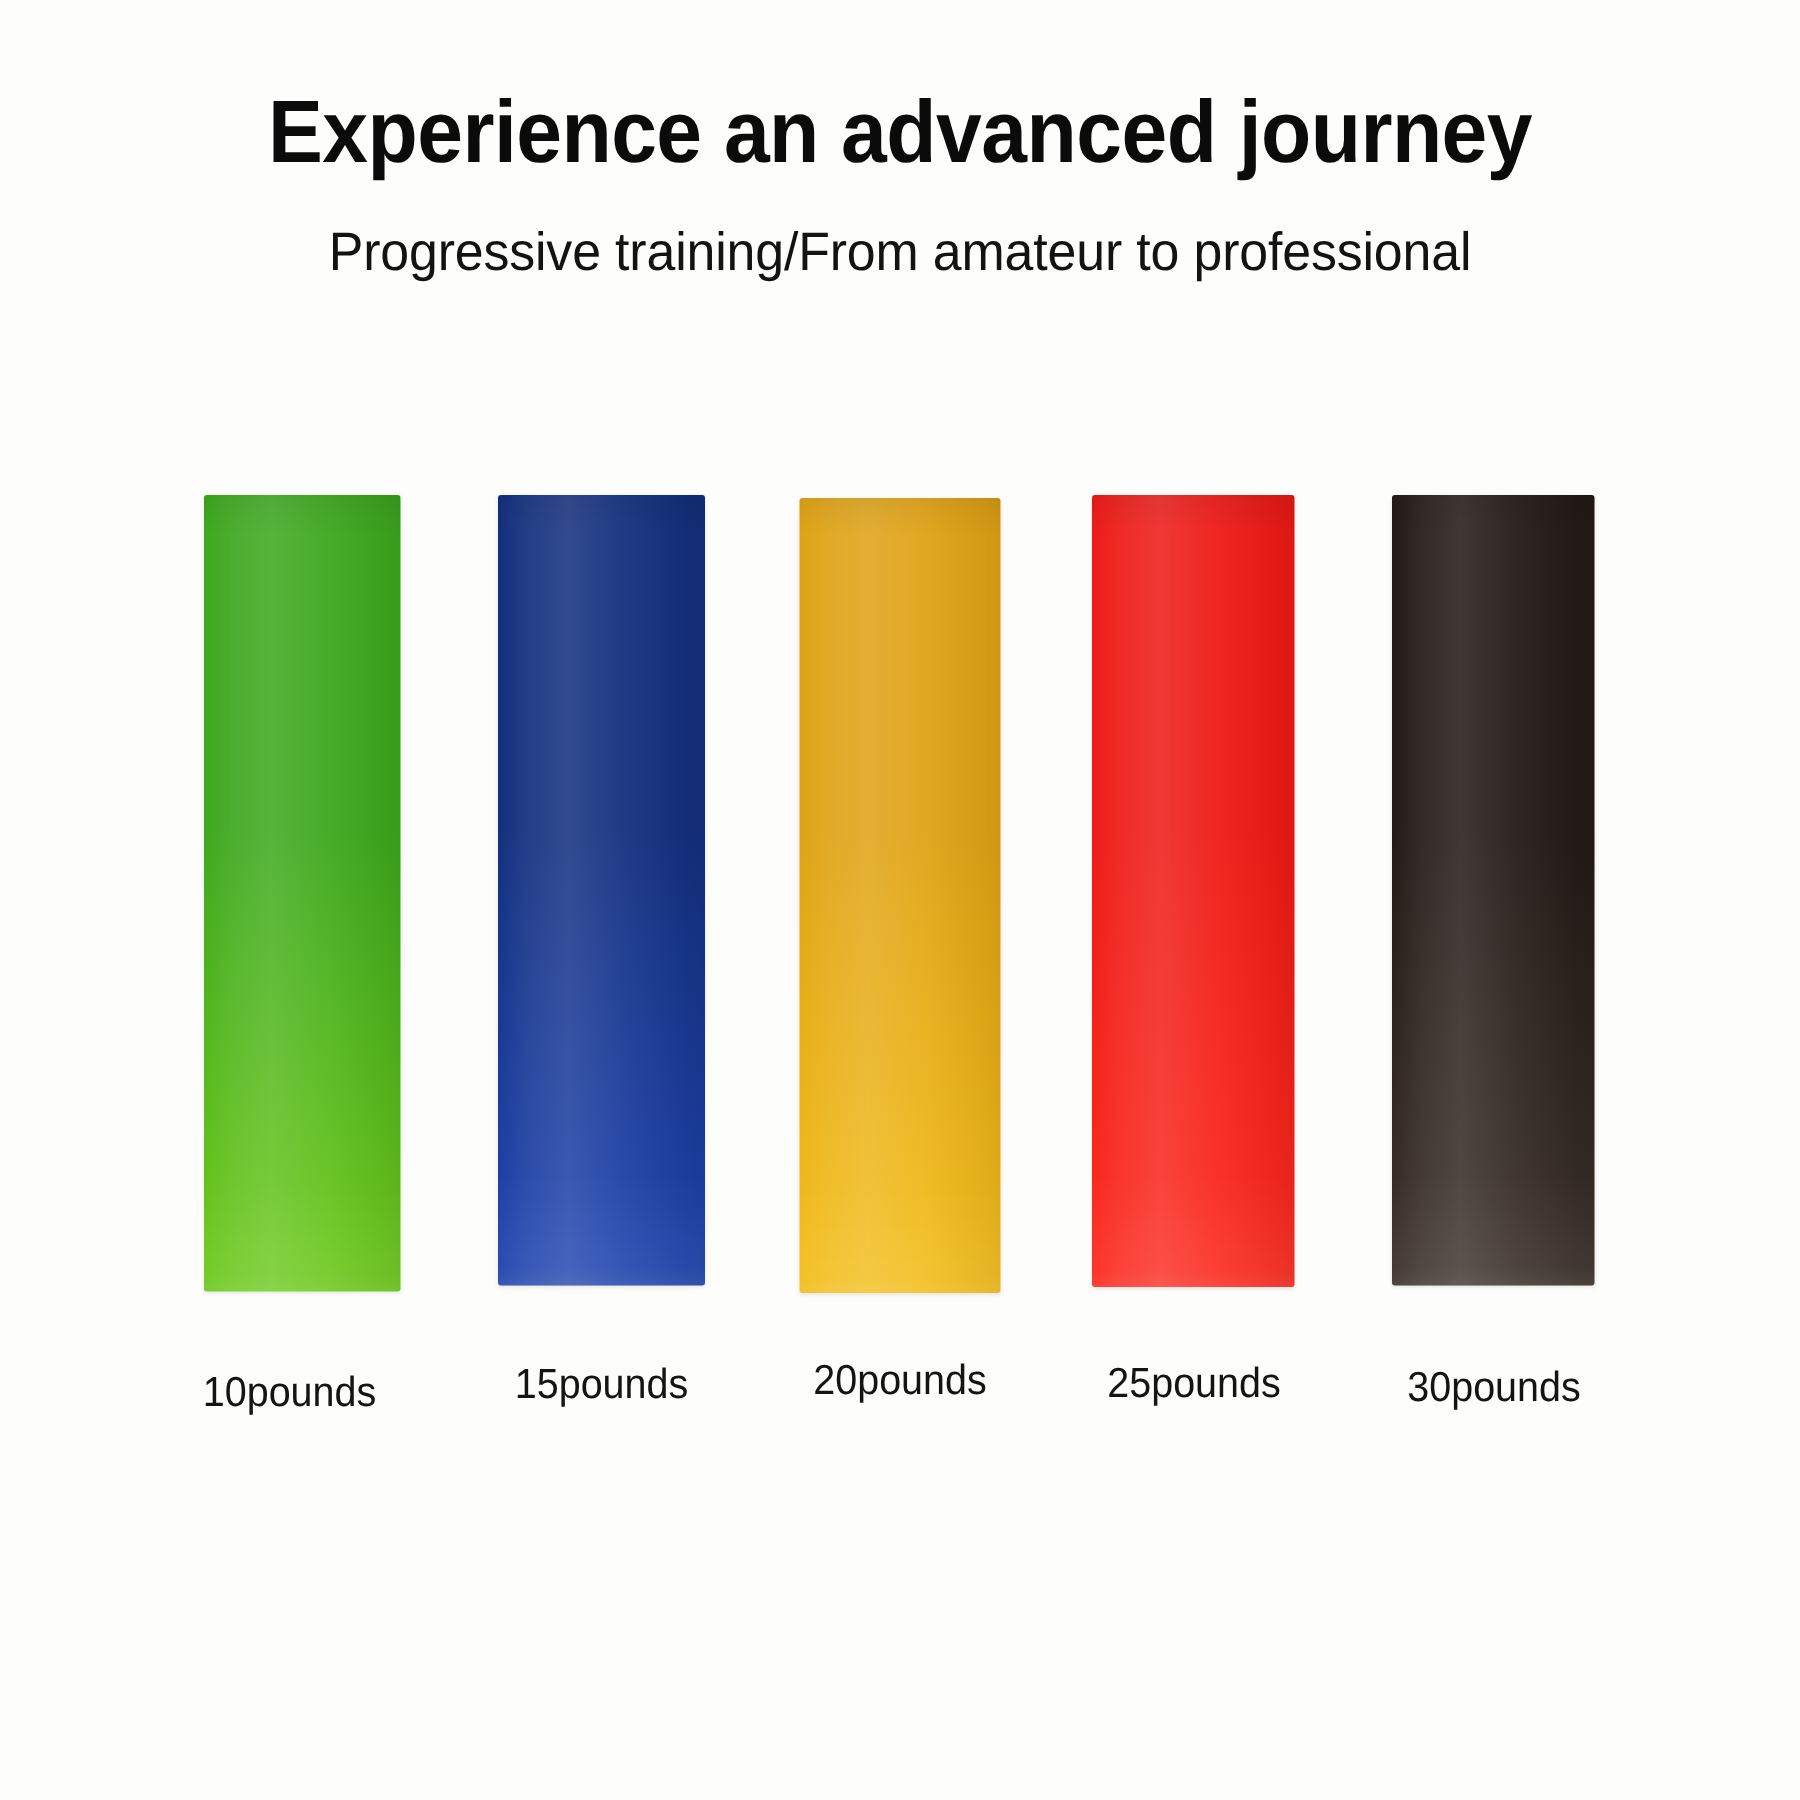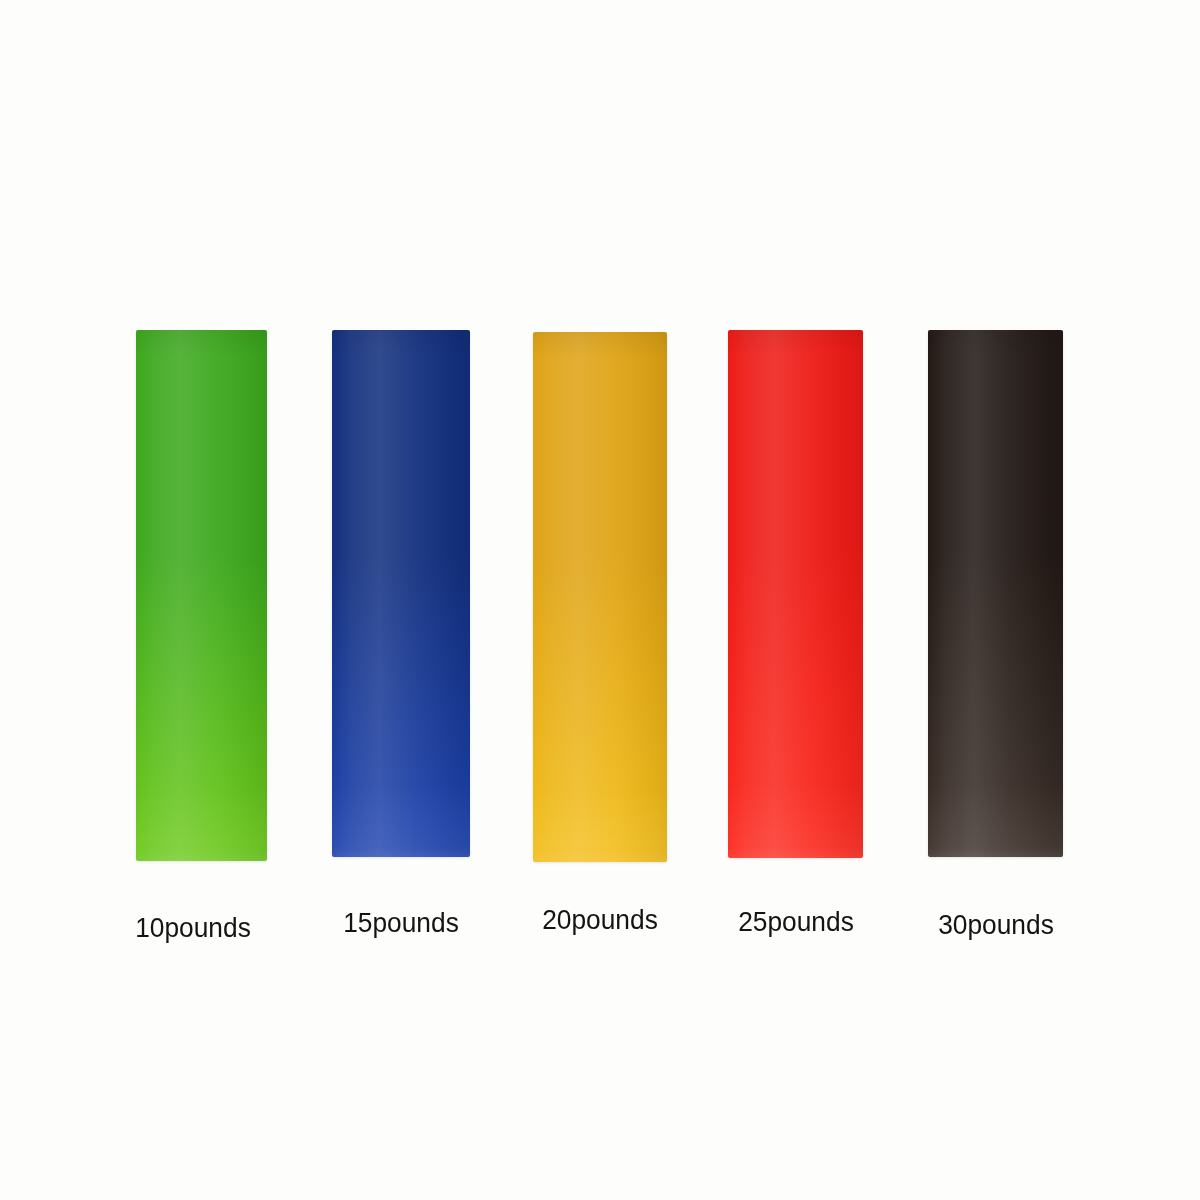--- a/index.html
+++ b/index.html
@@ -120,20 +120,24 @@
     white-space: nowrap;
     transform: scaleX(0.94);
     transform-origin: center center;
   }
 </style>
 </head>
 <body style="background: rgb(253, 253, 251);">
 
 <div id="product-card" style="background: rgb(253, 253, 251);">
 
+  <div id="headline-block">
+    <div id="headline" style="color: rgb(11, 11, 11);">Experience an advanced journey</div>
+    <div id="subheadline" style="color: rgb(19, 19, 19);">Progressive training/From amateur to professional</div>
+  </div>
 
   <div id="band-row">
       <div class="band-cell" style="left: 136px; top: 330px; width: 131px; height: 531px;">
         <div class="band-swatch" style="background: linear-gradient(rgb(61, 168, 30) 0%, rgb(61, 168, 30) 42%, rgb(107, 200, 28) 96%, rgb(107, 200, 28) 100%);"></div>
       </div>
       <div class="band-label" style="left: 83px; top: 912px;">10pounds</div>
       <div class="band-cell" style="left: 332px; top: 330px; width: 138px; height: 527px;">
         <div class="band-swatch" style="background: linear-gradient(rgb(19, 48, 126) 0%, rgb(19, 48, 126) 42%, rgb(31, 67, 173) 96%, rgb(31, 67, 173) 100%);"></div>
       </div>
       <div class="band-label" style="left: 291px; top: 907px;">15pounds</div>

